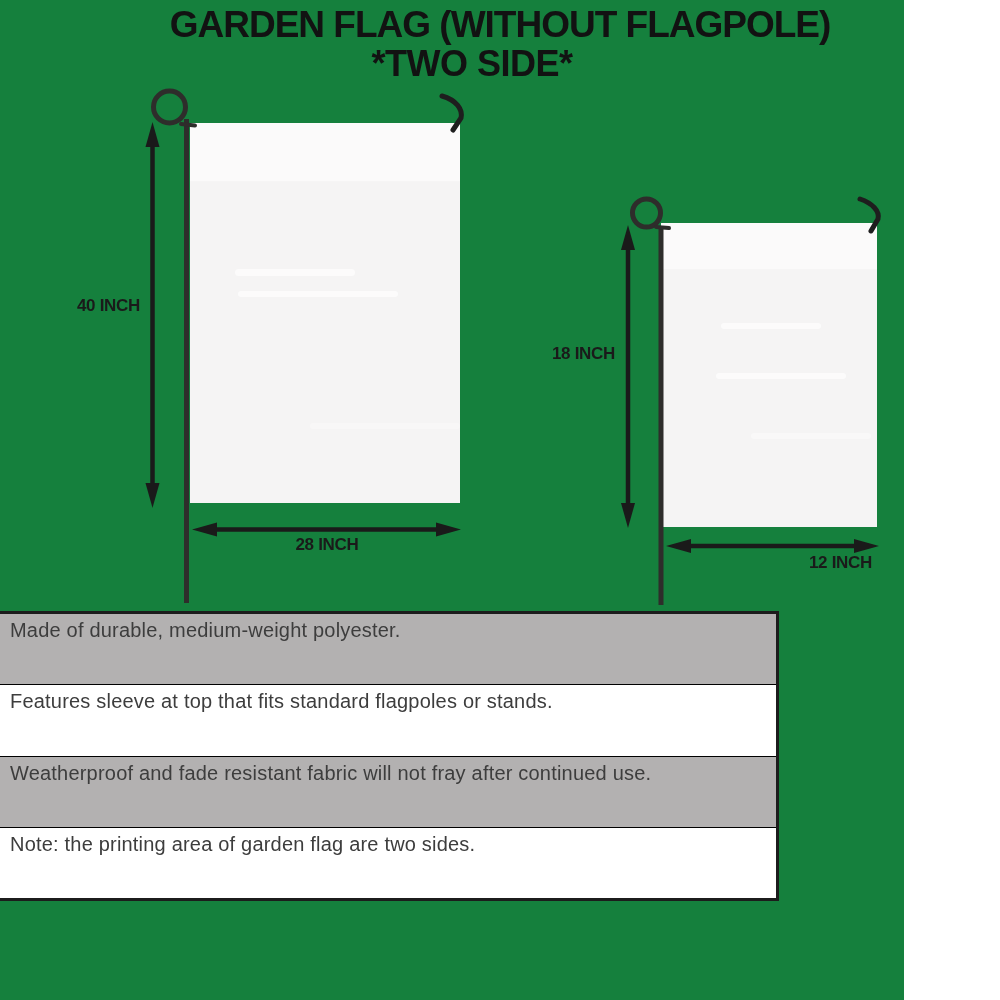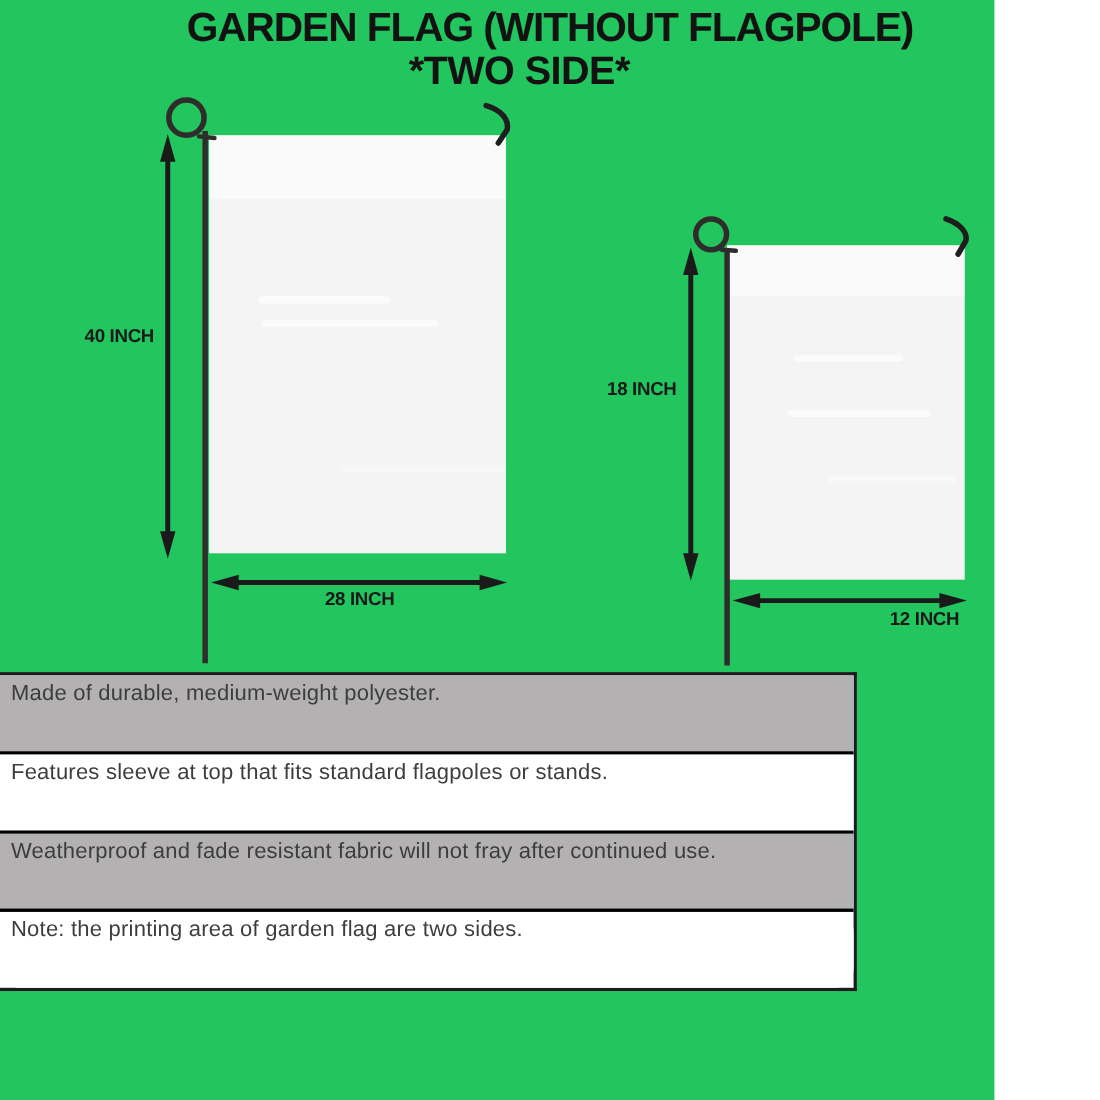--- a/index.html
+++ b/index.html
@@ -1,19 +1,19 @@
 <!DOCTYPE html>
 <html><head>
 <meta charset="utf-8">
 <style>
   html,body{margin:0;padding:0;}
   #canvas{
     position:relative;
     width:904px;height:1000px;
-    background:#22c55e;
+    background:#15803d;
     overflow:hidden;
     font-family:"Liberation Sans", sans-serif;
   }
   
   .title-block{position:absolute;top:6px;left:0;width:1000px;text-align:center;}
   .title-line1{
     font-size:37px;font-weight:800;letter-spacing:-1px;color:#121212;line-height:1.0;
   }
   .title-line2{
     position:relative;left:-28px;
@@ -42,27 +42,27 @@
   
   .features-panel{
     position:absolute;left:0;top:611px;width:779px;height:290px;
     box-sizing:border-box;
     border:3px solid #1c1c1c;border-left:none;
     display:flex;flex-direction:column;
     background:#ffffff;
   }
   .feature-row{
     flex:1;
-    border-bottom:3px solid #000000;
+    border-bottom:1px solid #000000;
     padding:5px 10px;
     box-sizing:border-box;
     font-size:20px;font-weight:400;letter-spacing:0.2px;
     color:#3d3d3d;
   }
-  .feature-row:last-child{border-bottom:none;border-radius:18px;}
+  .feature-row:last-child{border-bottom:none;}
   .feature-row:nth-child(odd){background:#b3b1b1;}
   .feature-row:nth-child(even){background:#ffffff;}
 </style>
 </head>
 <body>
 
 <div id="canvas">
 
   <div class="title-block">
     <div class="title-line1">GARDEN FLAG (WITHOUT FLAGPOLE)</div>

